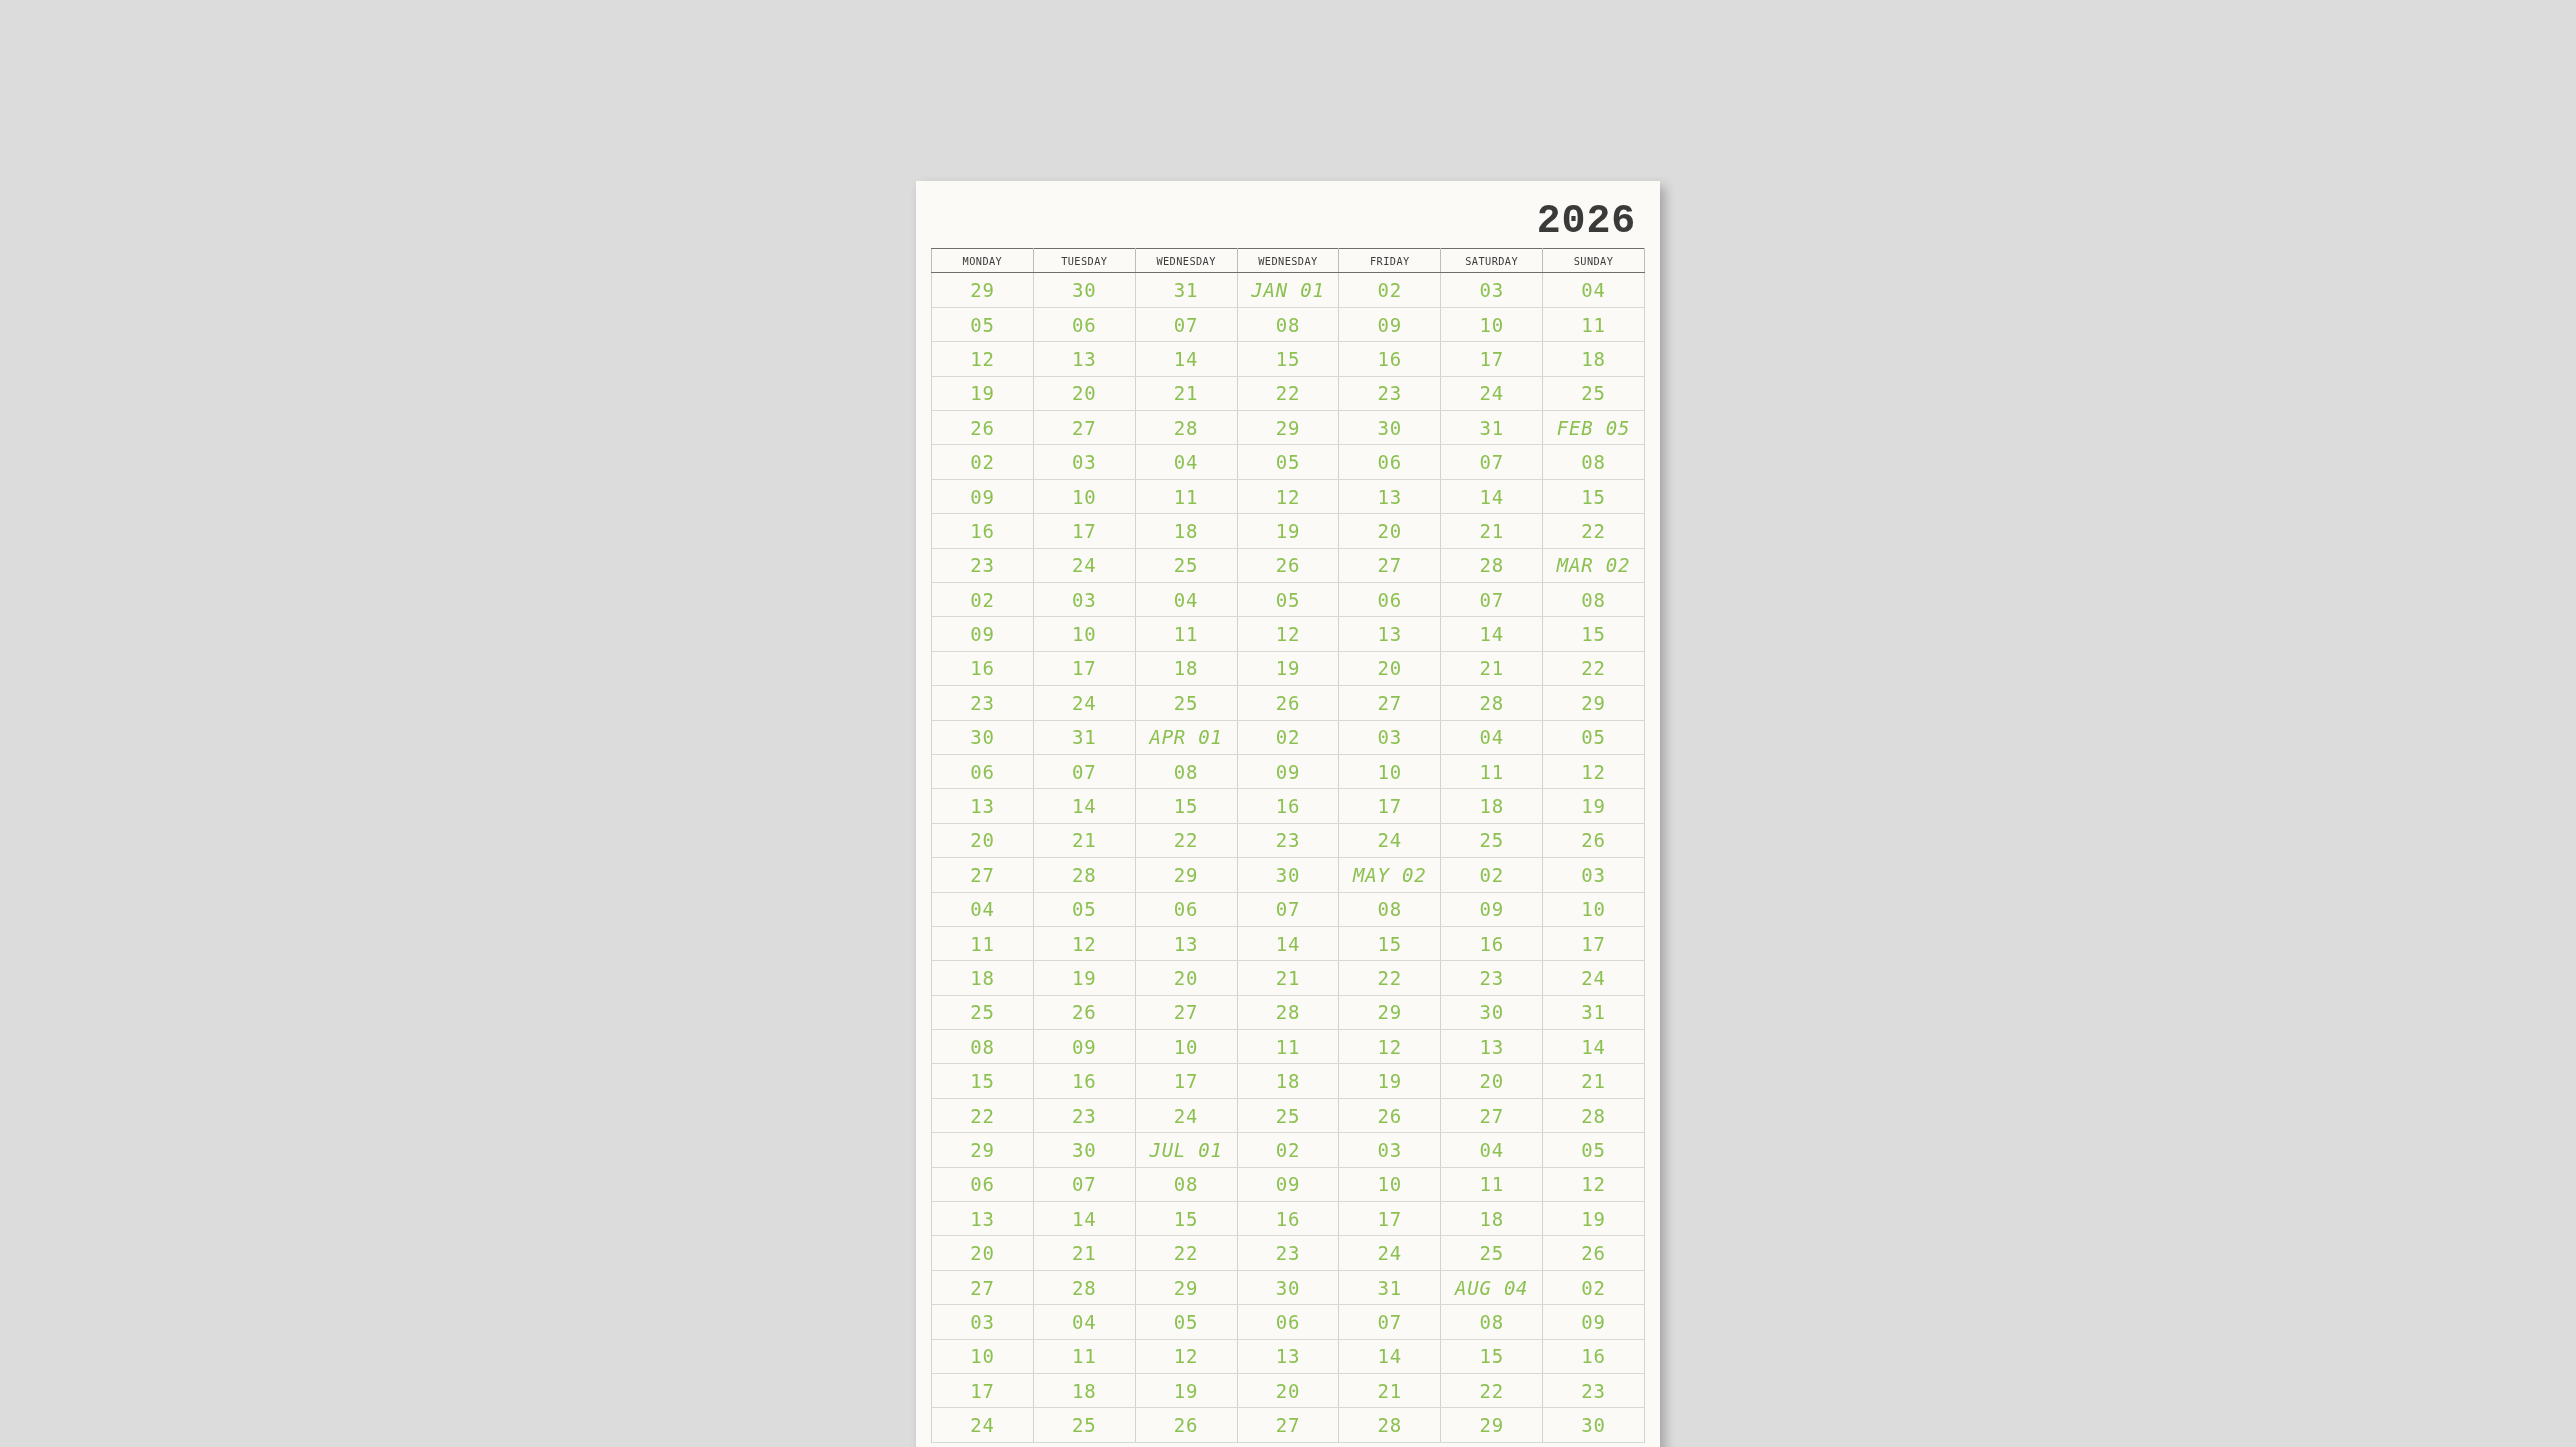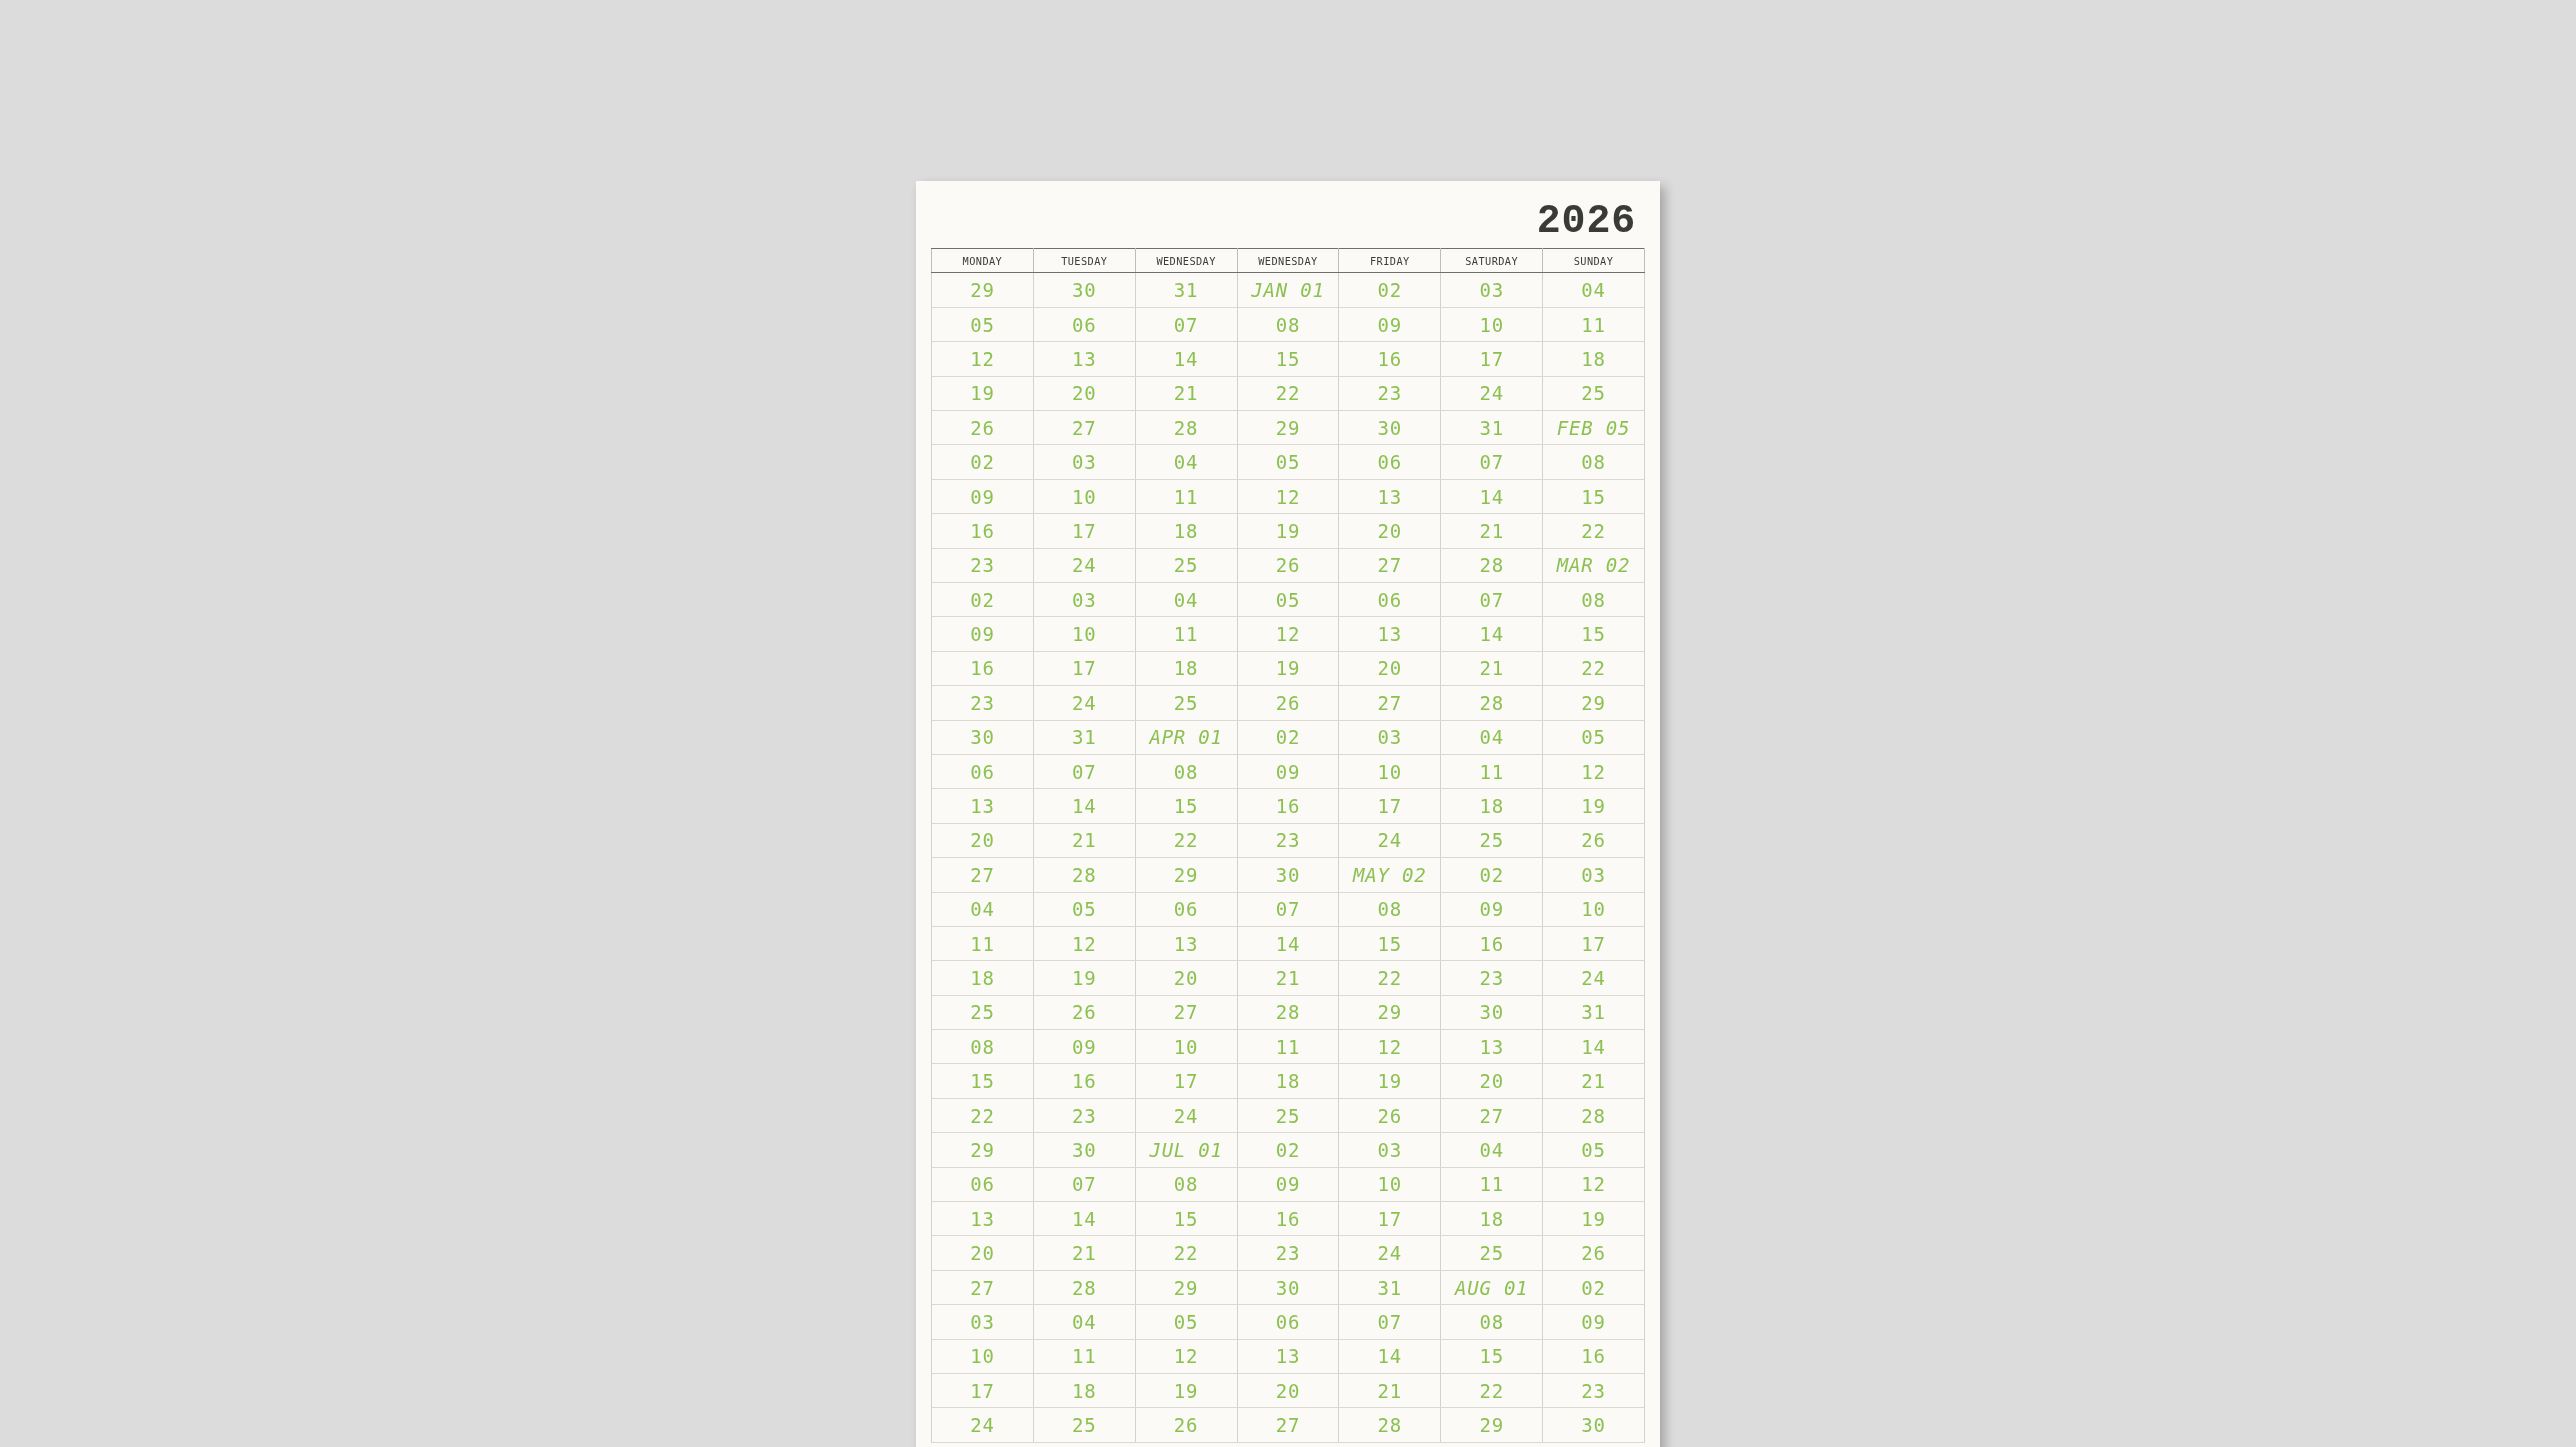--- a/index.html
+++ b/index.html
@@ -371,21 +371,21 @@
           <td class="">24</td>
           <td class="weekend">25</td>
           <td class="weekend">26</td>
         </tr>
         <tr>
           <td class="">27</td>
           <td class="">28</td>
           <td class="">29</td>
           <td class="">30</td>
           <td class="">31</td>
-          <td class="weekend month-start">AUG 01</td>
+          <td class="weekend month-start">AUG 04</td>
           <td class="weekend">02</td>
         </tr>
         <tr>
           <td class="">03</td>
           <td class="">04</td>
           <td class="">05</td>
           <td class="">06</td>
           <td class="">07</td>
           <td class="weekend">08</td>
           <td class="weekend">09</td>

